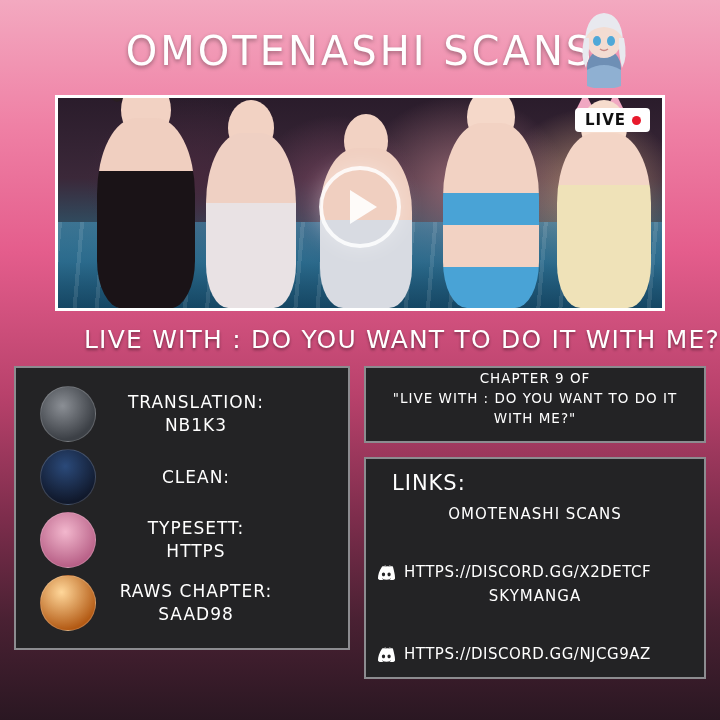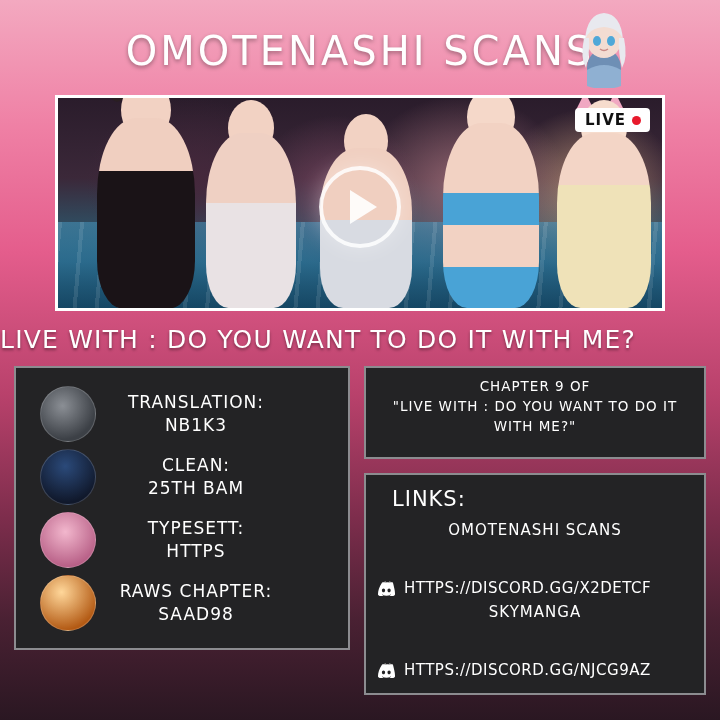--- a/index.html
+++ b/index.html
@@ -96,21 +96,21 @@
     display:flex;align-items:center;justify-content:center;
     box-shadow:0 0 22px rgba(255,255,255,.35);
   }
   .play-tri{
     width:0;height:0;margin-left:7px;
     border-top:17px solid transparent;border-bottom:17px solid transparent;
     border-left:27px solid rgba(255,255,255,.9);
   }
   
   .series-title{
-    text-align:left;
+    text-align:right;
     color:#ffffff;
     font-size:25px;
     letter-spacing:1.2px;
     margin:14px 0 12px 0;
     text-shadow:0 2px 3px rgba(0,0,0,.4);
   }
   
   .lower{
     display:flex;
     gap:14px;
@@ -148,21 +148,21 @@
   }
   .credit-role{font-size:17px;letter-spacing:1px;}
   .credit-name{font-size:17px;letter-spacing:1px;margin-top:3px;}
   .right-col{
     flex:1;display:flex;flex-direction:column;gap:14px;
   }
   .notice{
     height:122px;
     display:flex;flex-direction:column;align-items:center;justify-content:center;
     color:#ffffff;text-align:center;
-    padding:8px 10px;
+    padding:0 10px;
   }
   .notice .l{font-size:13.5px;letter-spacing:1px;line-height:20px;}
   .notice .gap{height:13px;}
   .links{
     flex:1;
     color:#ffffff;
     padding:10px 10px 8px 10px;
     display:flex;flex-direction:column;
   }
   .links-title{
@@ -246,21 +246,20 @@
         <div class="credit-text">
           <div class="credit-role">TRANSLATION:</div>
           <div class="credit-name">NB1K3</div>
         </div>
       </div>
 
       <div class="credit-row">
         <div class="avatar av2"></div>
         <div class="credit-text">
           <div class="credit-role">CLEAN:</div>
-          <div class="credit-name">25TH BAM</div>
         </div>
       </div>
 
       <div class="credit-row">
         <div class="avatar av3"></div>
         <div class="credit-text">
           <div class="credit-role">TYPESETT:</div>
           <div class="credit-name">HTTPS</div>
         </div>
       </div>

